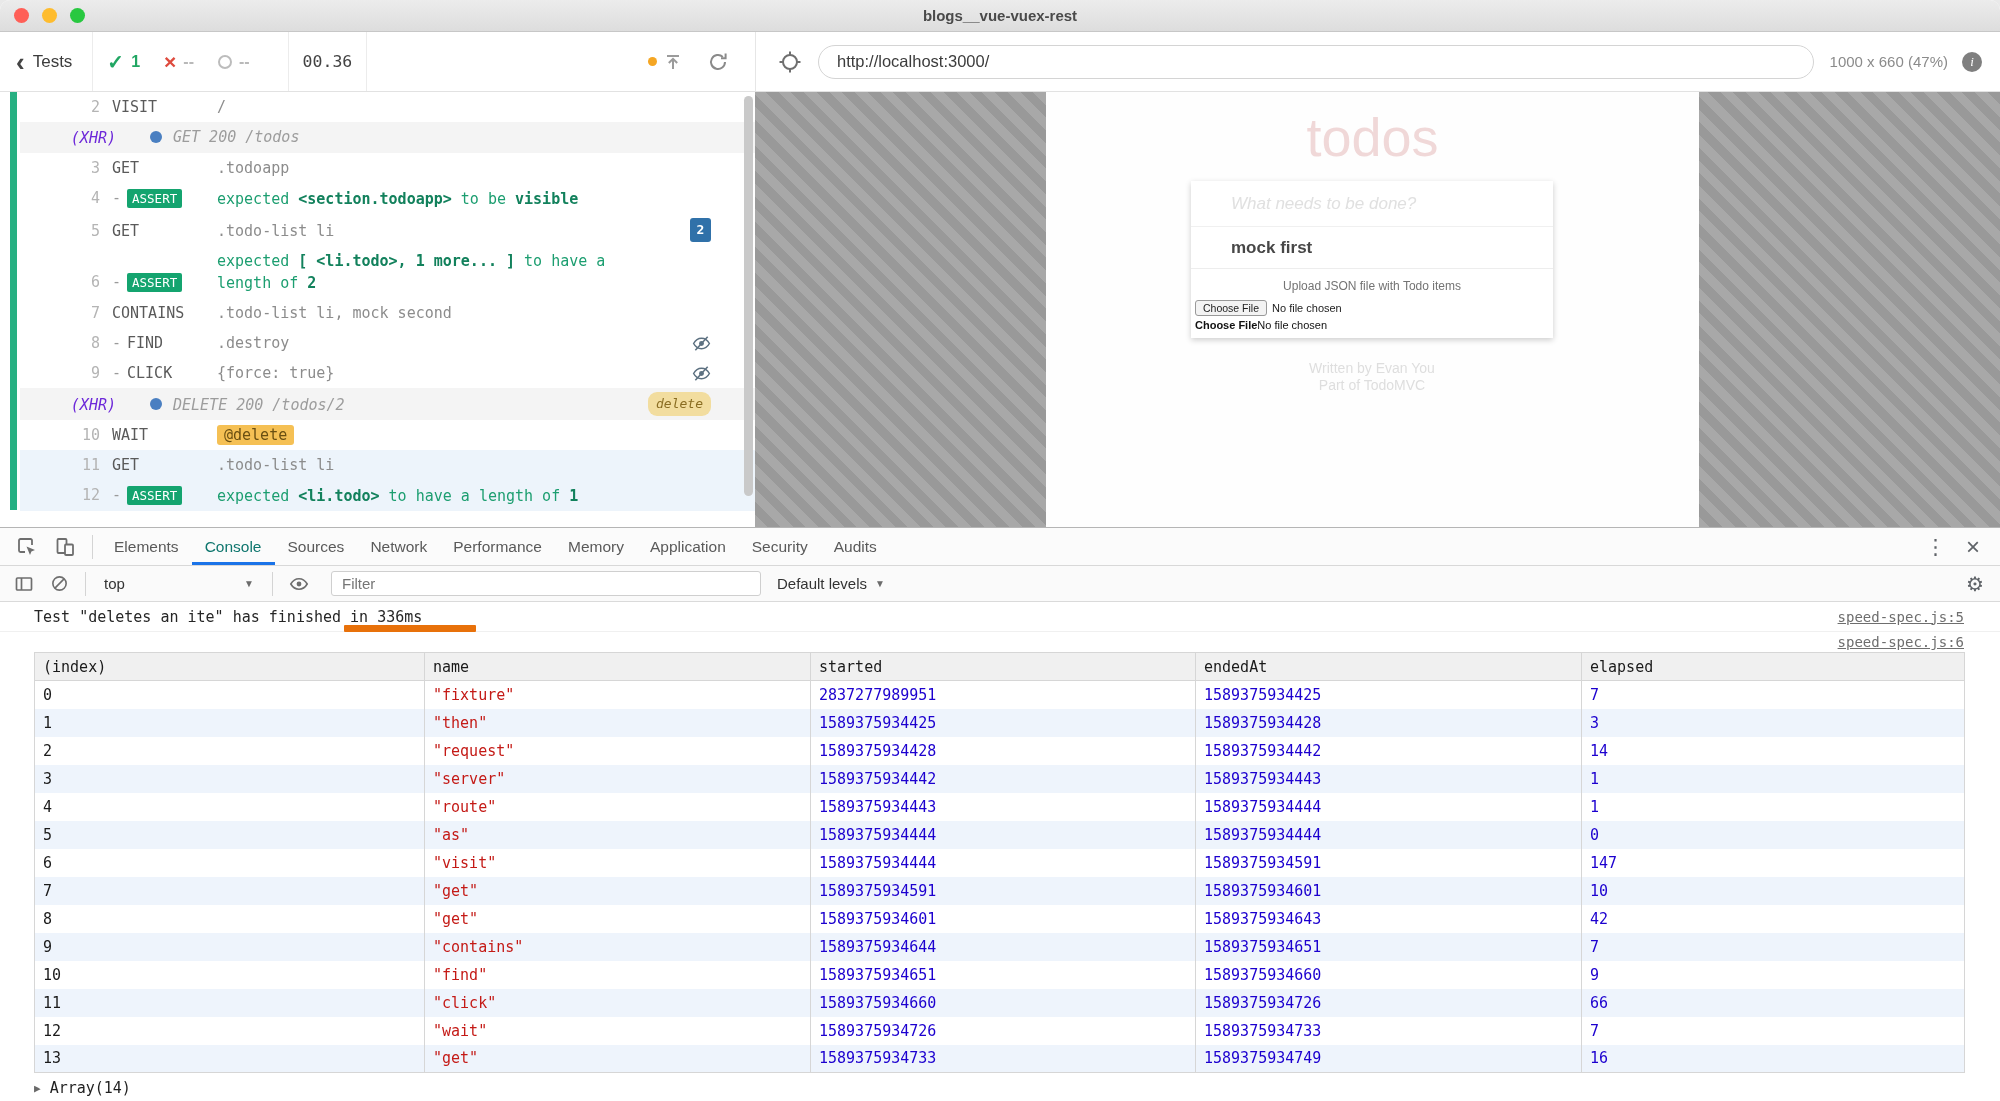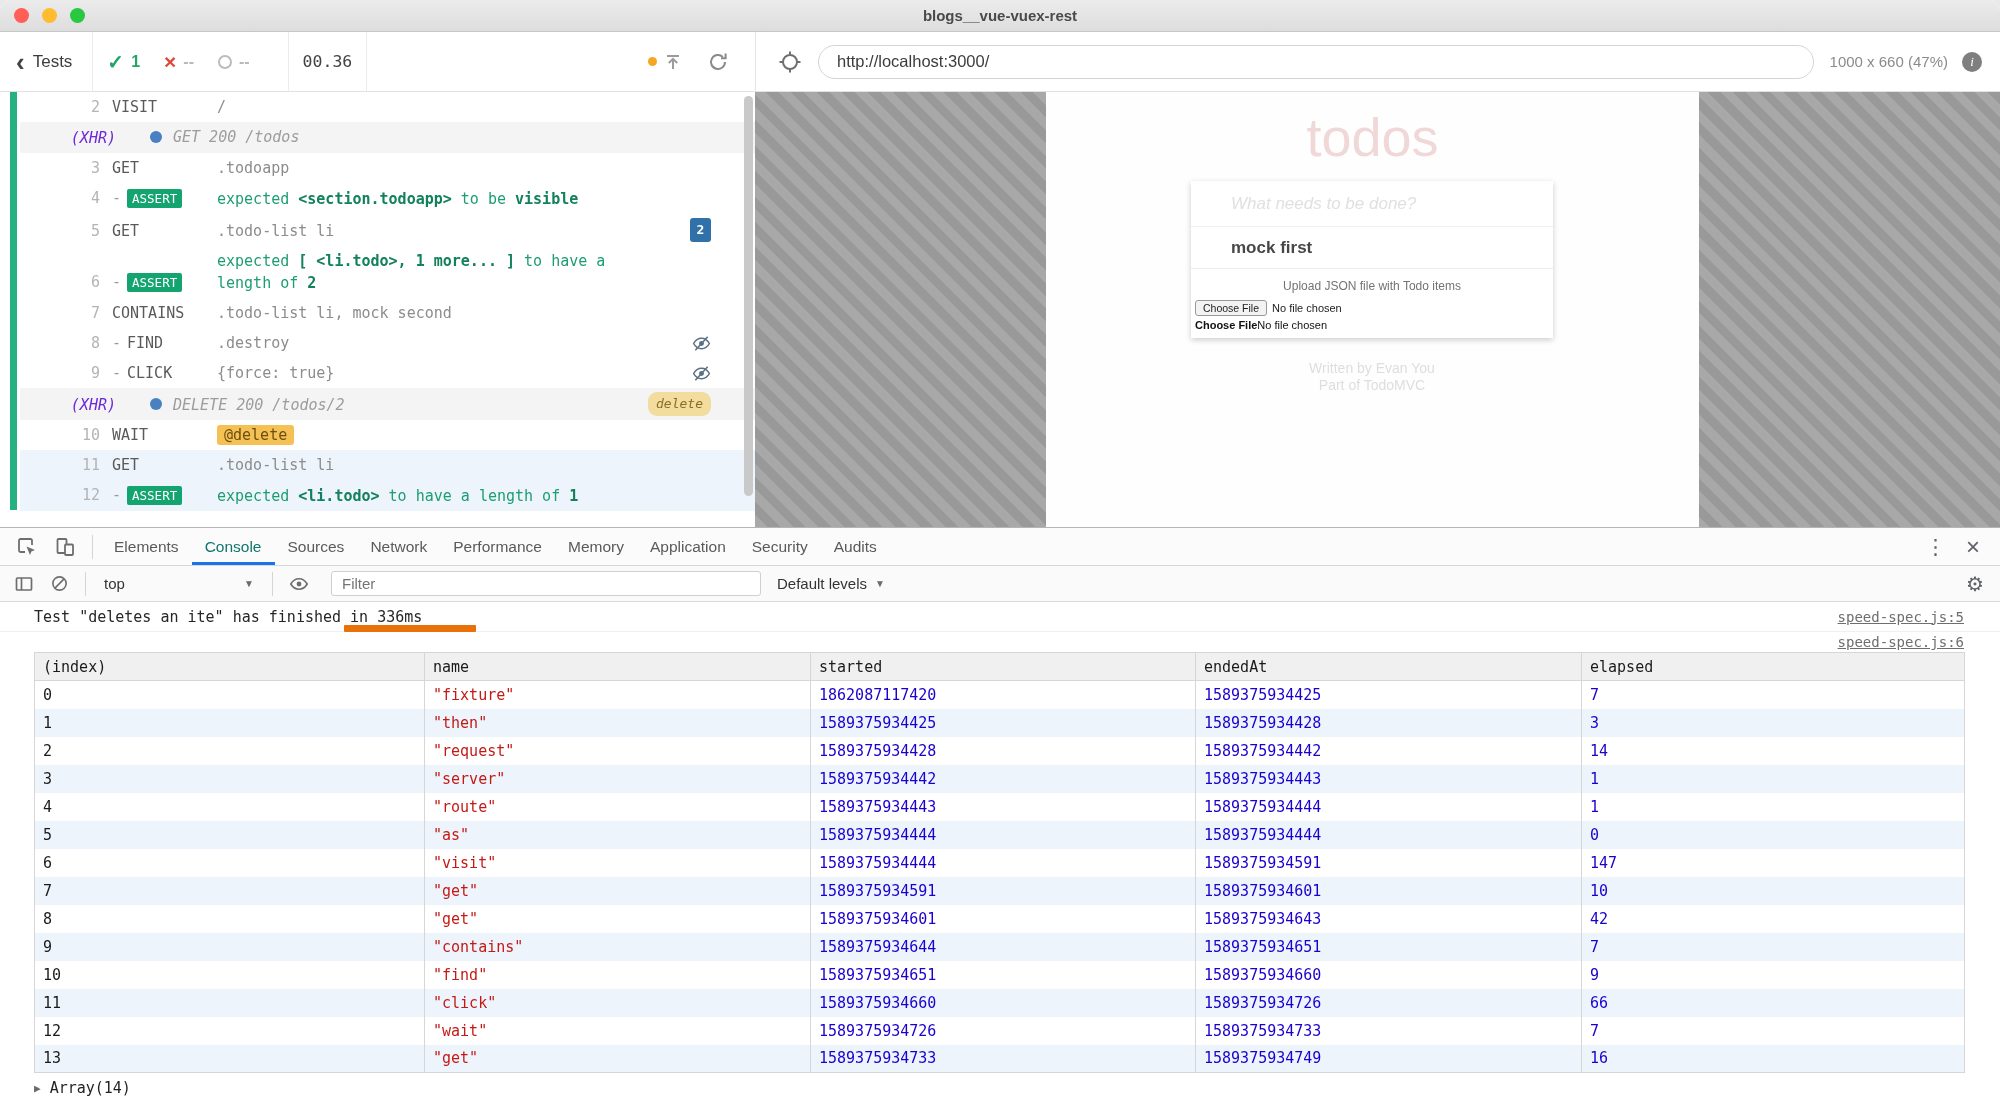--- a/index.html
+++ b/index.html
@@ -410,21 +410,21 @@
               <th style="width: 386px; margin-left: 16px;">name</th>
               <th style="width: 385px;">started</th>
               <th style="width: 386px;">endedAt</th>
               <th style="width: 383px;">elapsed</th>
             </tr>
           </thead>
         <tbody id="ctable-body">
             <tr>
               <td class="td-idx">0</td>
               <td class="td-str">"fixture"</td>
-              <td class="td-num">1862087117420</td>
+              <td class="td-num">2837277989951</td>
               <td class="td-num">1589375934425</td>
               <td class="td-num">7</td>
             </tr>
             <tr class="alt">
               <td class="td-idx">1</td>
               <td class="td-str">"then"</td>
               <td class="td-num">1589375934425</td>
               <td class="td-num">1589375934428</td>
               <td class="td-num">3</td>
             </tr>

